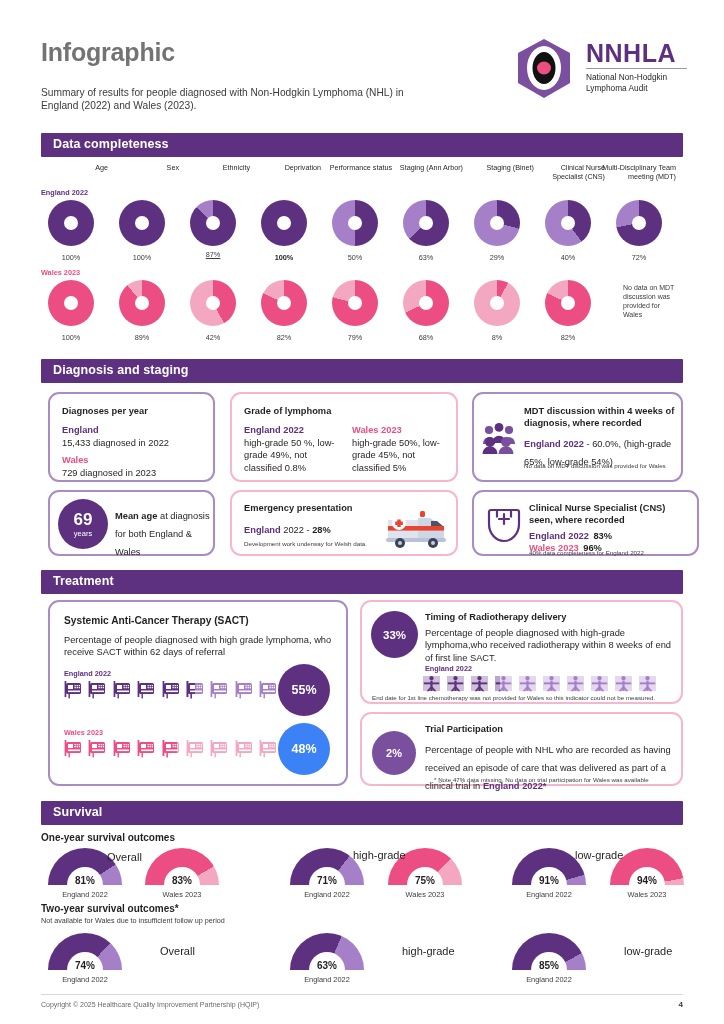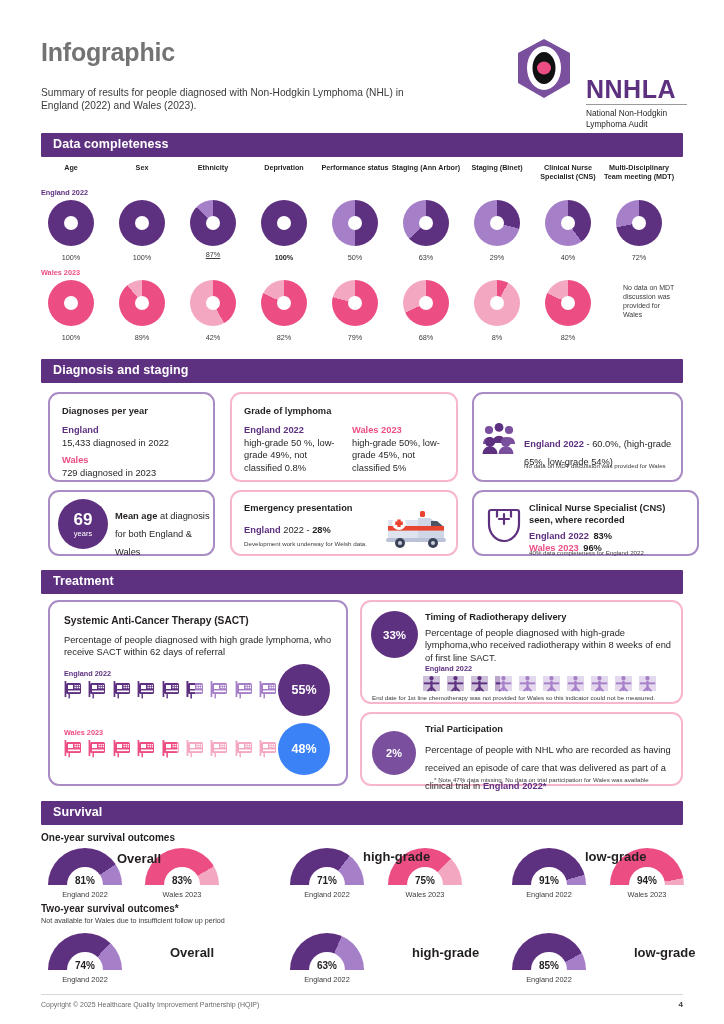--- a/index.html
+++ b/index.html
@@ -9,29 +9,29 @@
     color:#231f20;overflow:hidden;position:relative;
   }
   .page{position:absolute;left:0;top:0;width:724px;height:1024px;}
 
   
   .hdr{position:absolute;left:41px;top:38px;width:642px;height:78px;}
   .hdr h1{margin:0;font-size:25px;line-height:28px;font-weight:bold;color:#737373;letter-spacing:-0.2px;}
   .hdr .sub{margin-top:20px;font-size:10.2px;line-height:13px;color:#3b3b3b;width:390px;}
   .logo{position:absolute;left:512px;top:38px;width:175px;height:60px;}
   .logo .mark{position:absolute;left:0;top:0;width:64px;height:62px;}
-  .logo .txt{position:absolute;left:74px;top:2px;margin-top:36px;}
+  .logo .txt{position:absolute;left:74px;top:2px;}
   .logo .nn{font-size:25px;font-weight:bold;color:#5e3080;letter-spacing:0.5px;line-height:26px;}
   .logo .rule{width:101px;height:1px;background:#9a9a9a;margin:2px 0 3px 0;}
   .logo .full{font-size:8.3px;line-height:10.5px;color:#231f20;}
 
   
   .sbar{position:absolute;left:41px;width:642px;height:24px;background:#5e3080;border-radius:1px;text-align:center;}
   .sbar span{position:absolute;left:12px;top:4px;font-size:12.5px;font-weight:bold;color:#fff;letter-spacing:.1px;}
-  .dc-col{position:absolute;text-align:center;font-size:7.2px;line-height:8.6px;color:#231f20;font-weight:700;width:74px;}
+  .dc-col{position:absolute;text-align:right;font-size:7.2px;line-height:8.6px;color:#231f20;font-weight:400;width:74px;}
   .rowlab{position:absolute;font-size:7.3px;font-weight:bold;}
   .rowlab.e{color:#5e3080;}
   .rowlab.w{color:#ec4d82;}
   .donut{position:absolute;width:46px;height:46px;border-radius:50%;}
   .donut::after{content:"";position:absolute;left:50%;top:50%;width:14px;height:14px;margin:-7px 0 0 -7px;background:#fff;border-radius:50%;}
   .dpct{position:absolute;width:74px;text-align:center;font-size:7.3px;color:#3b3b3b;}
   .dpct.b{font-weight:bold;color:#231f20;}
   .nodata{position:absolute;font-size:7px;line-height:9px;color:#3b3b3b;width:52px;}
 
   
@@ -51,21 +51,21 @@
   
   .picto{position:absolute;display:flex;gap:5.4px;}
   .picto svg{display:block;}
 
   
   .gauge{position:absolute;width:74px;height:40px;overflow:hidden;}
   .gauge .arc{position:absolute;left:0;top:0;width:74px;height:74px;border-radius:50%;}
   .gauge .hole{position:absolute;left:19px;top:19px;width:36px;height:36px;background:#fff;border-radius:50%;}
   .gval{position:absolute;width:74px;text-align:center;font-size:10px;font-weight:bold;color:#231f20;}
   .glab{position:absolute;width:90px;text-align:center;font-size:7.4px;color:#3b3b3b;}
-  .gname{position:absolute;font-size:13px;font-weight:bold;color:#231f20;margin-left:10px;}
+  .gname{position:absolute;font-size:11px;font-weight:normal;color:#231f20;}
 
   .sv-h{position:absolute;font-size:10px;font-weight:bold;color:#231f20;}
   .sv-s{position:absolute;font-size:7.2px;color:#3b3b3b;}
 
   
   .foot{position:absolute;left:41px;top:994px;width:642px;border-top:1px solid #d8d8d8;padding-top:6px;}
   .foot .c{position:absolute;left:0;top:6px;font-size:7px;color:#6a6a6a;}
   .foot .p{position:absolute;right:0;top:5px;font-size:8px;font-weight:bold;color:#3b3b3b;}
 </style>
 </head>
@@ -181,20 +181,21 @@
         <circle cx="27" cy="8" r="4.1" fill="#7a4f9e"></circle>
           <path d="M21 22c0-4 2.7-6.7 6-6.7S33 18 33 22z" fill="#7a4f9e"></path>
         <circle cx="17" cy="5.4" r="4.4" fill="#5e3080"></circle>
           <path d="M10.3 21c0-4.3 3-7.2 6.7-7.2s6.7 2.9 6.7 7.2z" fill="#5e3080"></path>
         <circle cx="8" cy="20" r="5" fill="#5e3080"></circle>
           <path d="M0.6 32c0-4.6 3.3-7.7 7.4-7.7S15.4 27.4 15.4 32z" fill="#5e3080"></path>
         <circle cx="24" cy="20" r="5" fill="#7a4f9e"></circle>
           <path d="M16.6 32c0-4.6 3.3-7.7 7.4-7.7S31.4 27.4 31.4 32z" fill="#7a4f9e"></path>
       </svg>
     </div>
+    <div class="t-b" style="position:absolute;left:50px;top:11px;width:152px">MDT discussion within 4 weeks of diagnosis, where recorded</div>
     <div style="position:absolute;left:50px;top:39px;width:152px">
       <span class="t-n en">England 2022</span><span class="t-n"> - 60.0%, (high-grade 65%, low-grade 54%)</span>
     </div>
     <div class="t-s" style="position:absolute;left:50px;top:68px;width:150px">No data on MDT discussion was provided for Wales</div>
   </div>
 
   <div class="card p" style="left:48px;top:490px;width:167px;height:66px">
     <div class="bigcirc" style="left:8px;top:7px;width:50px;height:50px;background:#5e3080">
       <div class="n" style="font-size:17px;line-height:17px">69</div>
       <div style="font-size:7.5px;margin-top:1px">years</div>

